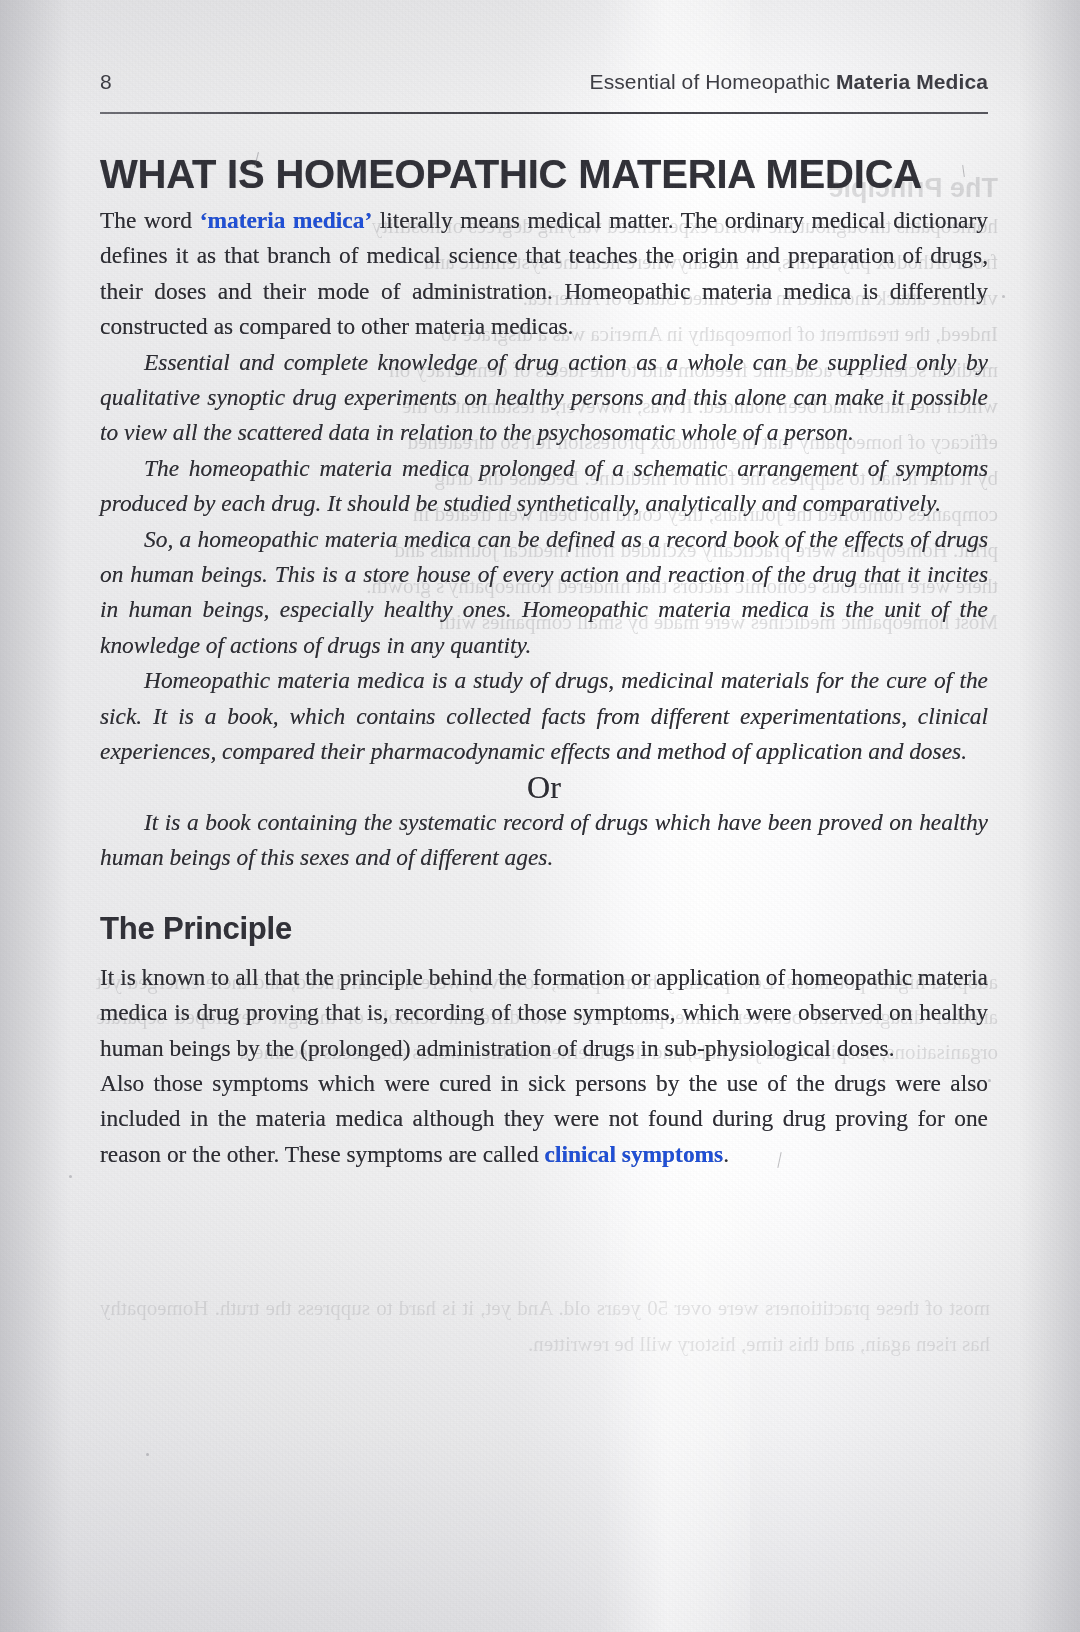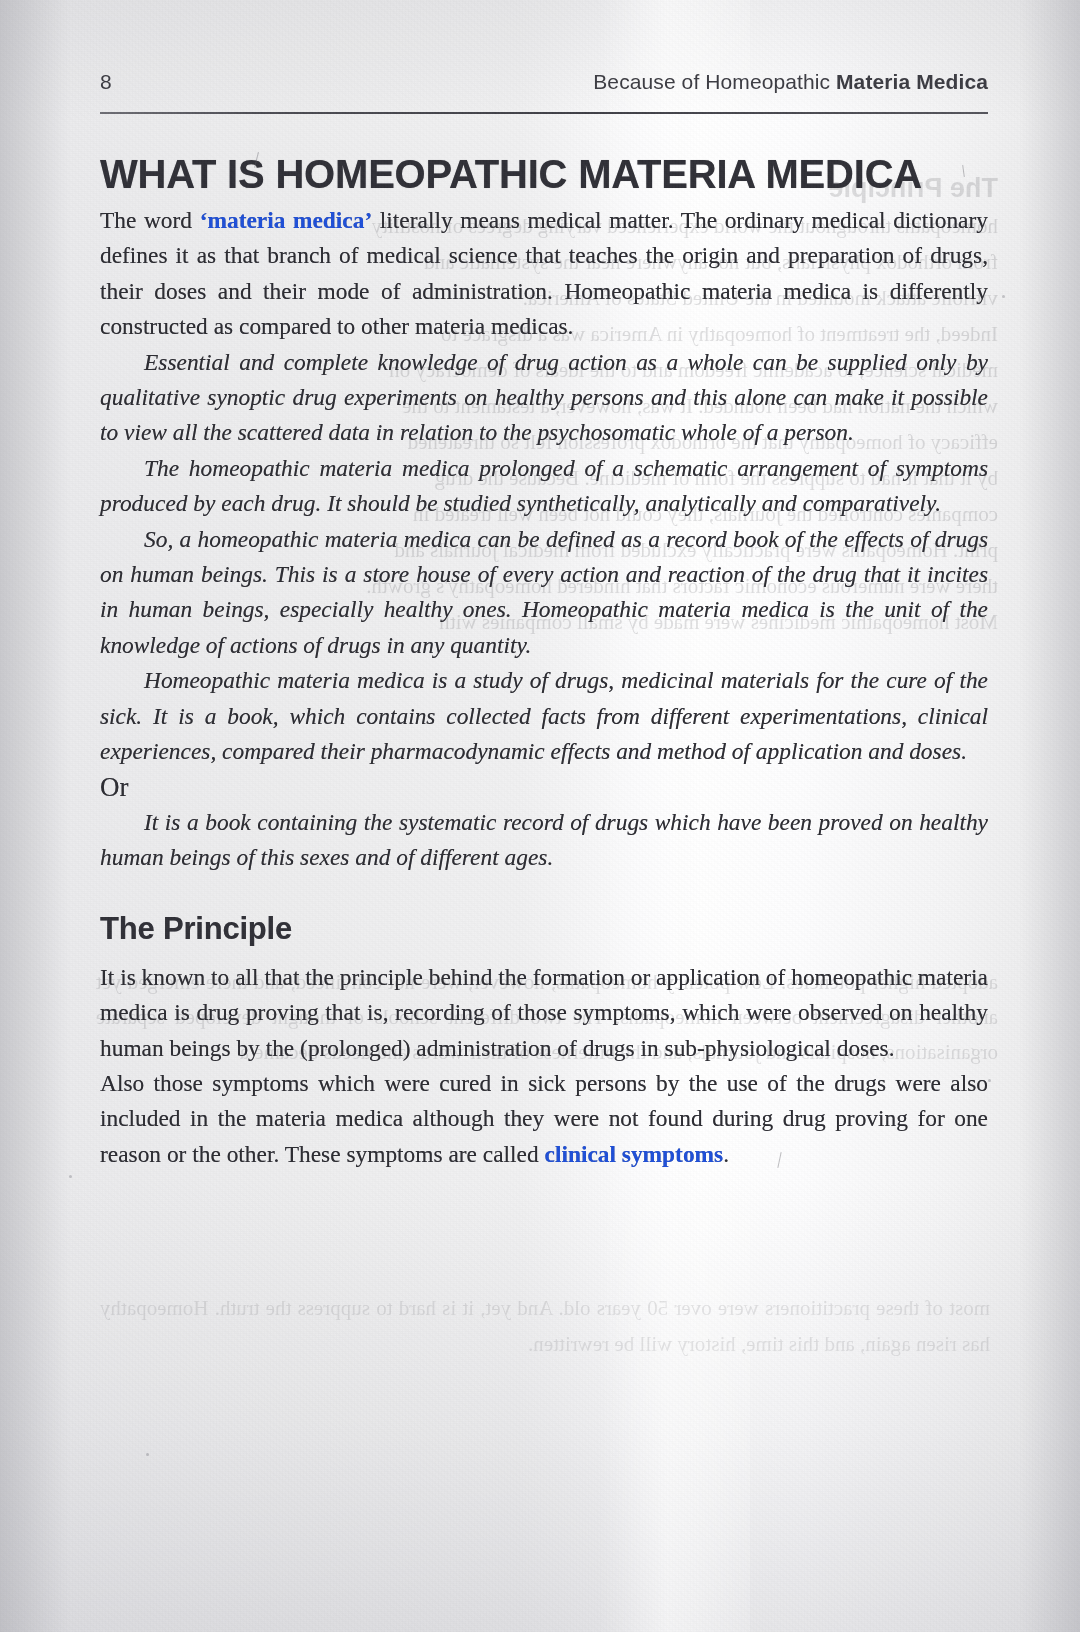--- a/index.html
+++ b/index.html
@@ -201,24 +201,24 @@
     line-height: 35.4px;
     color: #2b2b31;
     text-align: justify;
     text-shadow: 0 0 0.45px rgba(50,50,58,0.55);
   }
   p.body.ind { text-indent: 44px; font-style: italic; }
   p.body b { font-weight: bold; color: #1d4ed8; }
   p.orline {
     margin: 0;
     font-family: "Liberation Serif", serif;
-    font-size: 27px;
+    font-size: 32px;
     line-height: 35.4px;
     color: #2b2b31;
-    text-align: left;
+    text-align: center;
     text-shadow: 0 0 0.45px rgba(50,50,58,0.55);
   }
 
   .spot {
     position: absolute;
     border-radius: 50%;
     background: rgba(90,90,98,0.30);
     pointer-events: none;
   }
   .tick {
@@ -271,21 +271,21 @@
   <div class="bleed-bottom">
     <span class="gh">most of these practitioners were over 50 years old.</span>
     <span class="gh">And yet, it is hard to suppress the truth. Homeopathy has risen again, and</span>
     <span class="gh">this time, history will be rewritten.</span>
   </div>
 
   <div class="content">
 
     <div class="runhead">
       <span class="folio">8</span>
-      <span class="runhead-title"><span>Because of Homeopathic </span><span class="strong">Materia Medica</span></span>
+      <span class="runhead-title"><span>Essential of Homeopathic </span><span class="strong">Materia Medica</span></span>
     </div>
 
     <div class="rule"></div>
 
     <div class="col">
 
       <h1 class="chapter">WHAT IS HOMEOPATHIC MATERIA MEDICA</h1>
 
       <p class="body"><span>The word </span><b>‘materia medica’</b><span> literally means medical matter. The ordinary medical dictionary defines it as that branch of medical science that teaches the origin and preparation of drugs, their doses and their mode of administration. Homeopathic materia medica is differently constructed as compared to other materia medicas.</span></p>
 

